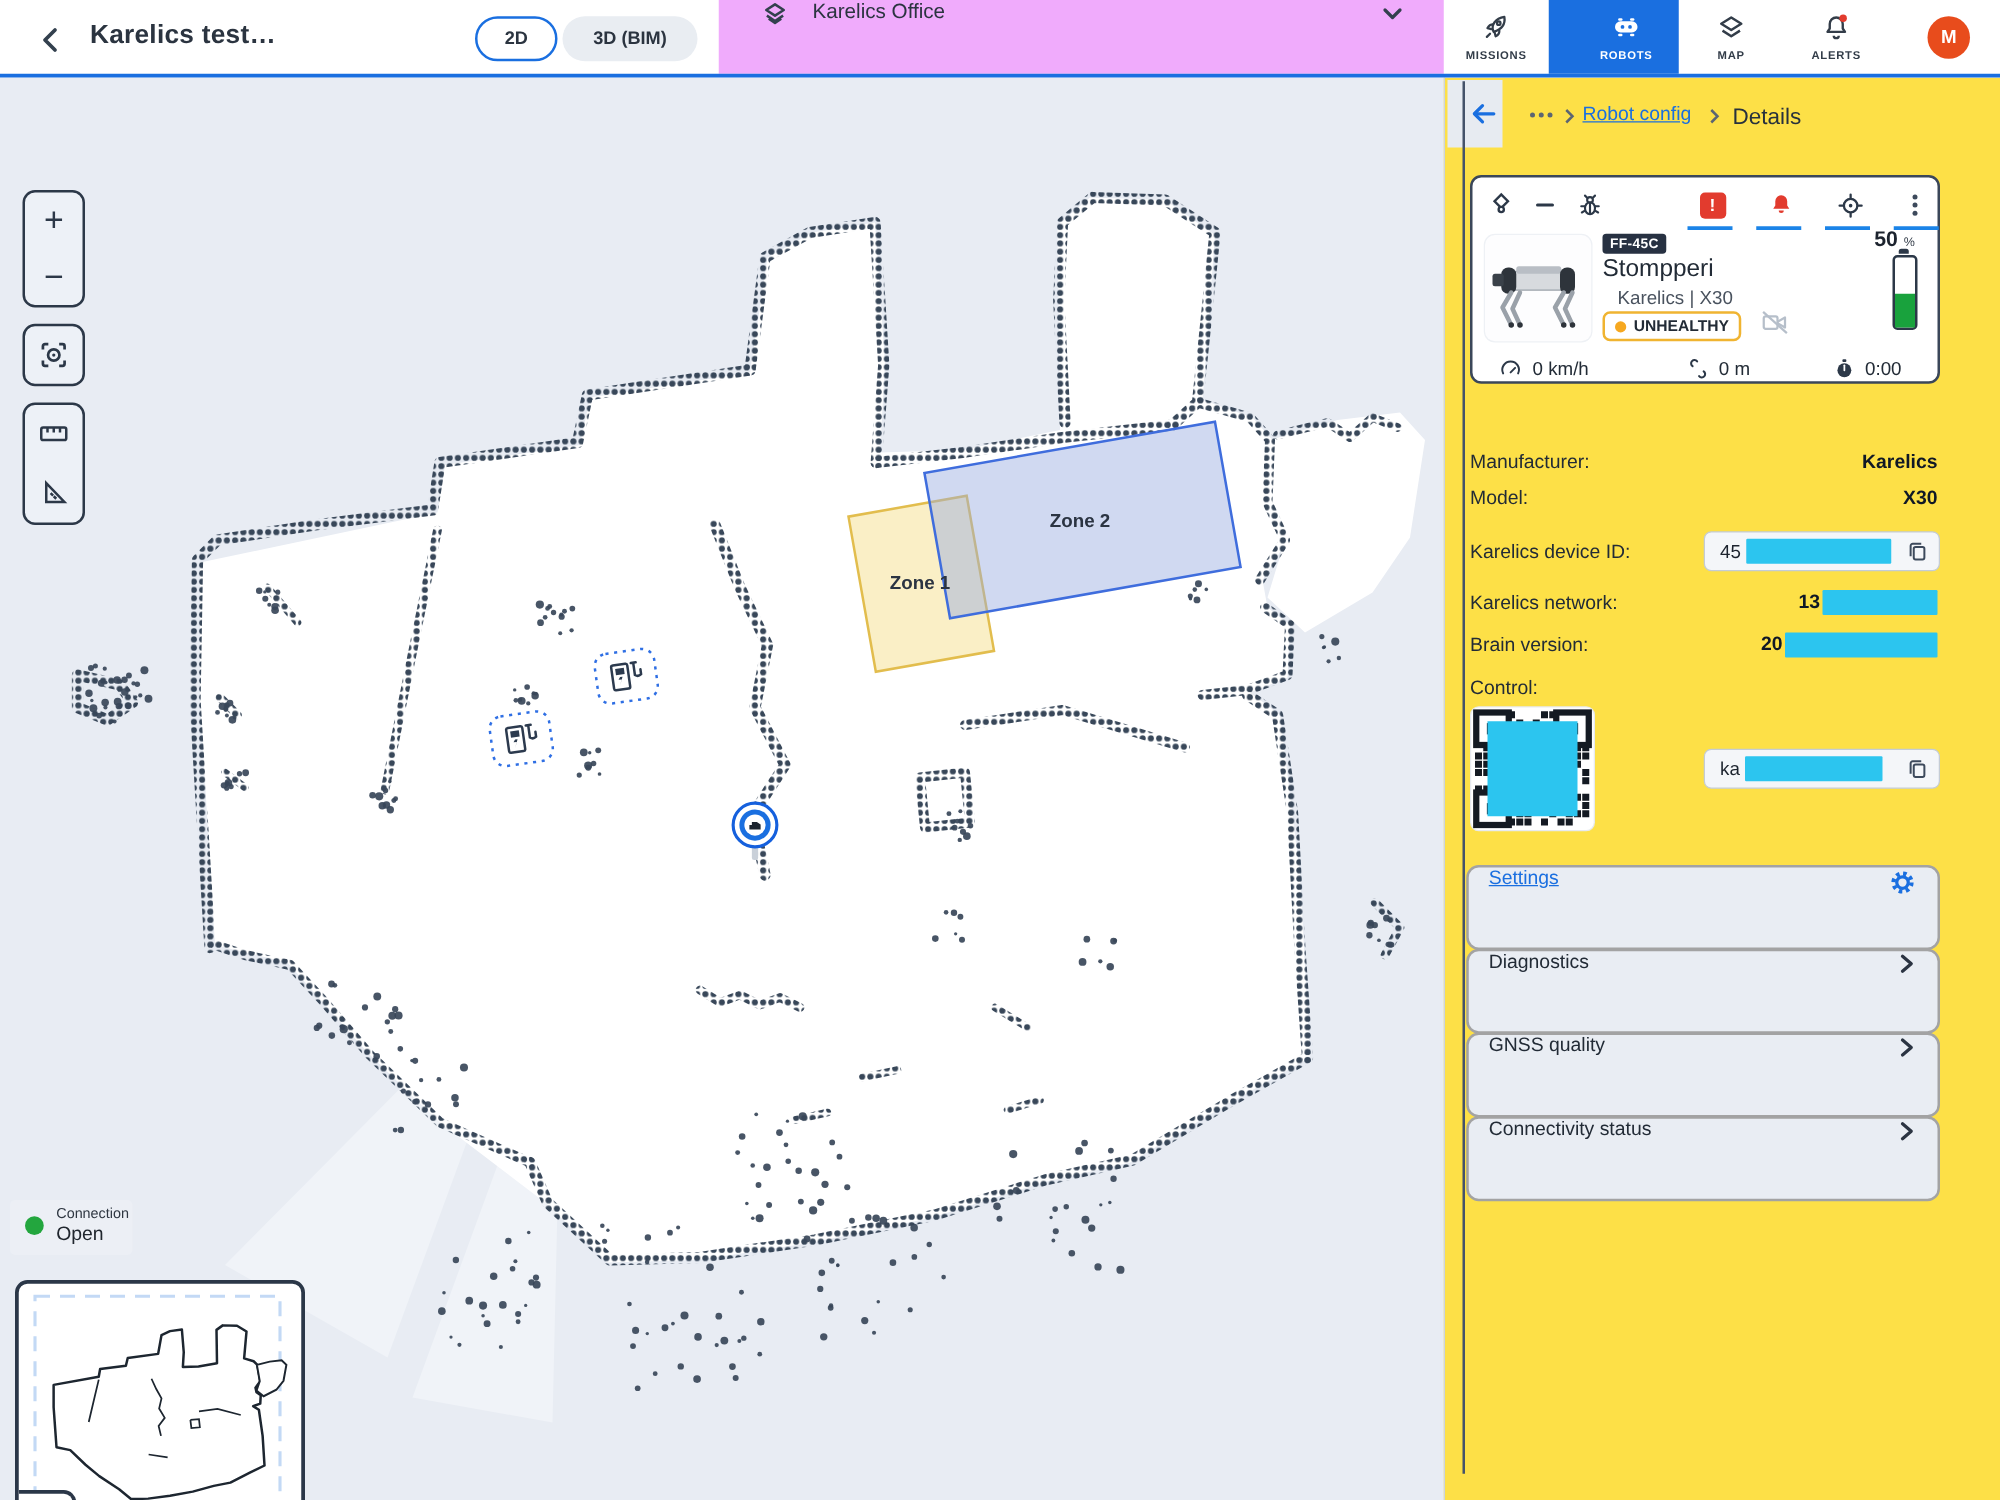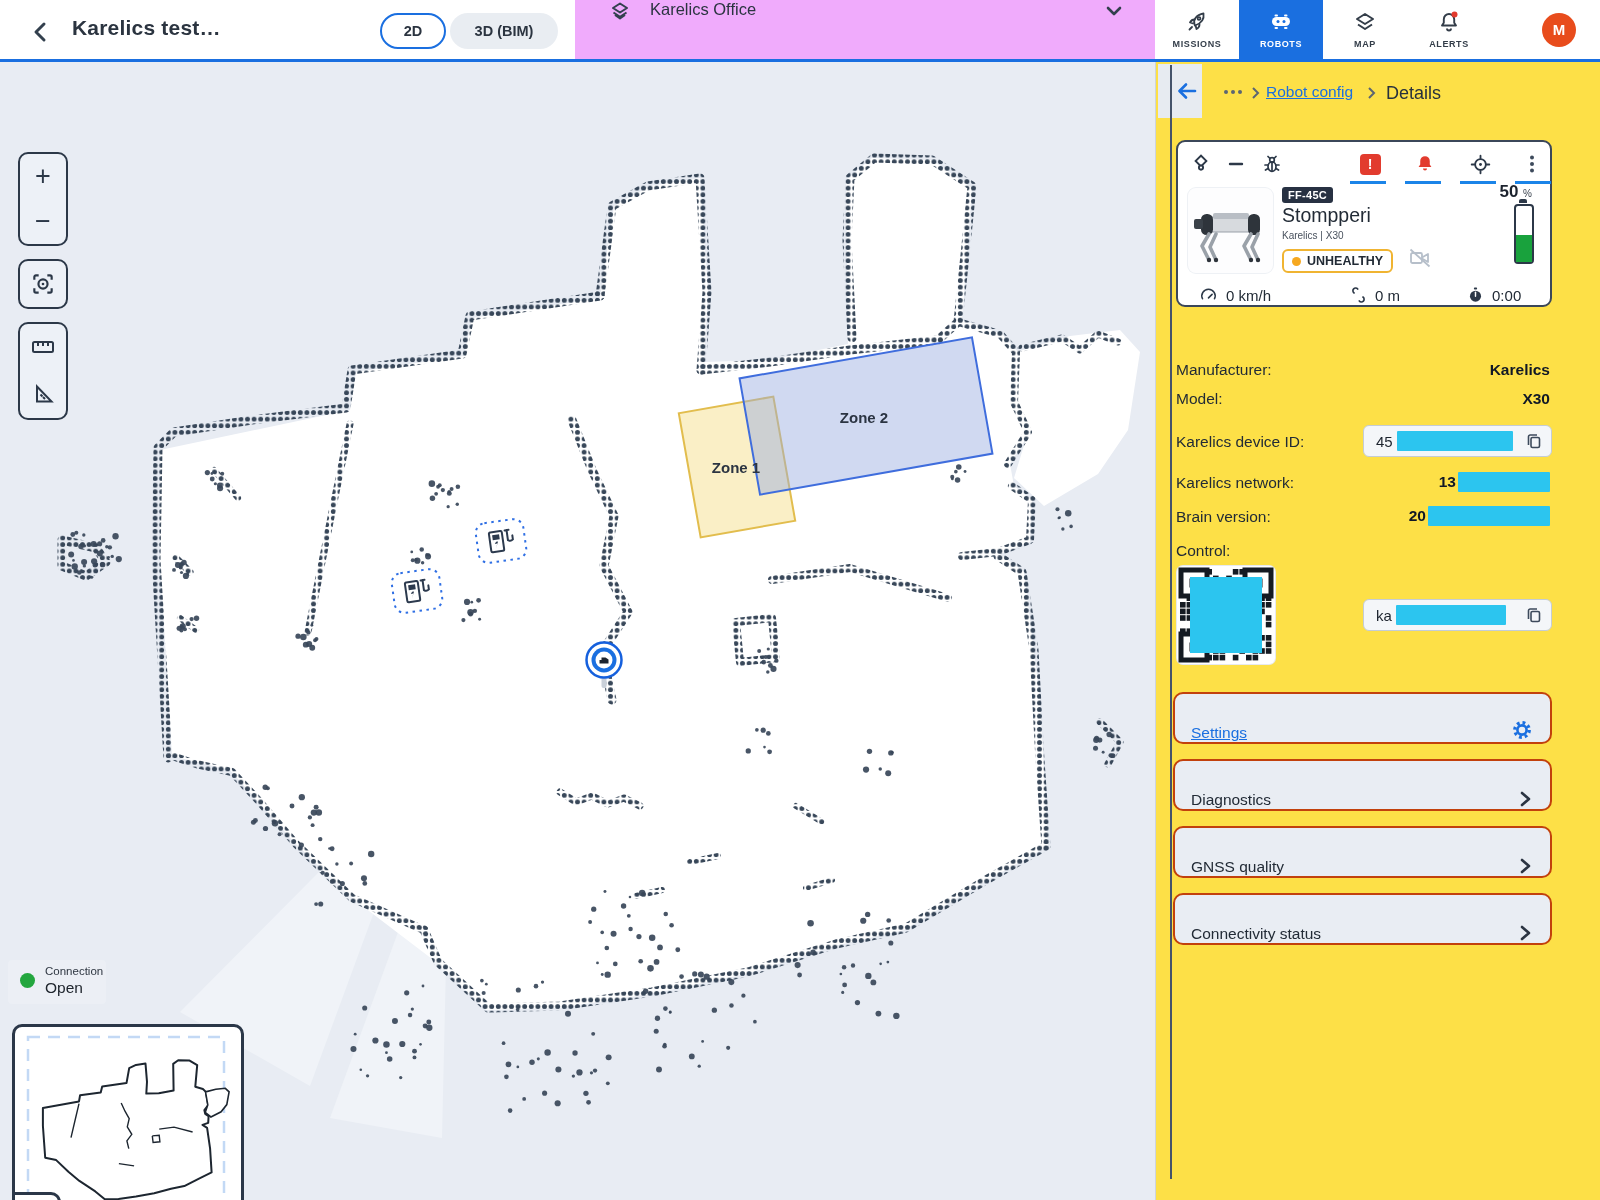--- a/index.html
+++ b/index.html
@@ -17,21 +17,21 @@
         font-size:14.5px;font-weight:600;color:#2b3440;box-sizing:border-box;cursor:pointer;}
   .pill-2d{left:380px;width:66px;background:#fff;border:2px solid #1a6fe0;z-index:32;}
   .pill-3d{left:450px;width:108px;background:#e9edf2;}
   .office{left:575px;top:0;width:580px;height:59px;background:#f0abfc;display:flex;cursor:pointer;}
   .office .ic{margin-left:33px;}
   .office .lbl{margin-left:18px;font-size:16.5px;color:#2b3440;}
   .office .chev{position:absolute;right:30px;}
   .nav{left:1155px;top:0;width:445px;height:59px;display:flex;align-items:stretch;}
   .nav-item{width:84px;display:flex;flex-direction:column;align-items:center;justify-content:center;gap:5px;cursor:pointer;}
   .nav-item .nl{font-size:9px;font-weight:700;letter-spacing:.6px;color:#333d49;}
-  .nav-item.active{background:#1a6fe0;}
+  .nav-item.active{background:#1a6fe0;padding-left:20px;}
   .nav-item.active .nl{color:#fff;}
   .avatar{margin-left:auto;margin-right:24px;align-self:center;width:34px;height:34px;border-radius:50%;
           background:#e84c1c;color:#fff;font-size:15px;font-weight:700;display:flex;align-items:center;justify-content:center;cursor:pointer;}
 
   
   .map-wrap{left:0;top:62px;width:1155px;height:1138px;background:#e8ecf3;overflow:hidden;}
   .tool{background:#edf1f7;border:2px solid #2c3848;border-radius:10px;box-sizing:border-box;z-index:10;
         display:flex;flex-direction:column;align-items:center;justify-content:space-around;cursor:pointer;}
   .zoombox{left:18px;top:90px;width:50px;height:94px;}
   .zbtn{width:100%;height:47px;display:flex;align-items:center;justify-content:center;
@@ -61,21 +61,21 @@
 
   .card{position:absolute;left:20px;top:78px;width:376px;height:167px;background:#fff;border:2px solid #3b4759;border-radius:9px;box-sizing:border-box;}
   .card-ic{position:absolute;top:9px;width:26px;height:26px;display:flex;align-items:center;justify-content:center;cursor:pointer;}
   .tabline{position:absolute;top:39px;height:3px;width:36px;background:#1a8fe8;background:#1b84e8;}
   .err-ic{width:21px;height:21px;border-radius:4px;background:#e23b2e;color:#fff;font-size:14px;font-weight:800;
           display:flex;align-items:center;justify-content:center;}
   .robot-img{position:absolute;left:10px;top:46px;width:85px;height:85px;border-radius:8px;background:#fdfdfe;box-shadow:0 0 0 1px #eef1f5;}
   .ff-badge{position:absolute;left:104px;top:45px;background:#273142;color:#fff;font-size:11px;font-weight:700;
             padding:2px 6px;border-radius:3px;letter-spacing:.3px;}
   .r-name{position:absolute;left:104px;top:62px;font-size:19.5px;font-weight:500;color:#222b36;}
-  .r-sub{position:absolute;left:104px;top:88px;font-size:10px;color:#49525e;}
+  .r-sub{position:absolute;left:116px;top:88px;font-size:15px;color:#49525e;}
   .status-pill{position:absolute;left:104px;top:107px;height:20px;border:2px solid #f0b431;border-radius:6px;
                display:flex;align-items:center;gap:6px;padding:0 8px;background:#fff;}
   .status-pill .dot{width:9px;height:9px;border-radius:50%;background:#f6a820;}
   .status-pill .txt{font-size:12.5px;font-weight:600;color:#222b36;}
   .cam-off{position:absolute;left:230px;top:105px;}
   .batt-val{position:absolute;right:18px;top:40px;font-size:17px;font-weight:600;color:#1c232e;}
   .batt-unit{font-size:10px;font-weight:400;color:#39424e;}
   .battery{position:absolute;right:16px;top:62px;width:20px;height:60px;border:2.5px solid #2c3848;border-radius:4px;box-sizing:border-box;background:#fff;}
   .battery:before{content:"";position:absolute;left:3px;top:-7px;width:8px;height:4px;background:#2c3848;border-radius:2px 2px 0 0;}
   .batt-fill{position:absolute;left:0;bottom:0;width:100%;height:48%;background:#19a23d;}
@@ -86,22 +86,22 @@
   .d-label{position:absolute;left:20px;font-size:15.5px;color:#222b36;}
   .d-value{position:absolute;right:50px;font-size:15.5px;font-weight:700;color:#101826;}
   .redact{display:inline-block;background:#2cc5ef;height:20px;vertical-align:middle;border-radius:1px;}
   .val-box{position:absolute;left:207px;width:189px;height:32px;background:#f4f6f9;border:1px solid #c4ccd5;
            border-radius:6px;box-sizing:border-box;display:flex;align-items:center;padding:0 8px 0 12px;gap:4px;
            font-size:15px;color:#1c232e;}
   .val-box .copy{margin-left:auto;cursor:pointer;}
   .inline-val{position:absolute;font-size:15.5px;font-weight:700;color:#101826;display:flex;align-items:center;}
   .qr{position:absolute;left:21px;top:504px;width:98px;height:98px;background:#fff;border-radius:6px;box-shadow:0 0 0 1px #e7eaef;}
 
-  .action{position:absolute;left:17px;width:379px;height:52px;background:#e9edf3;border:2px solid #c2410c;border-radius:10px;
-          box-sizing:border-box;display:flex;align-items:flex-end;padding:0 16px;cursor:pointer;}
+  .action{position:absolute;left:17px;width:379px;height:68px;background:#e9edf3;border:2px solid #a3a3a3;border-radius:10px;
+          box-sizing:border-box;display:flex;align-items:flex-start;padding:0 16px;cursor:pointer;}
   .action .a-lbl{font-size:15.5px;font-weight:500;color:#222b36;}
   .action .a-lbl.link{color:#1a6fe0;text-decoration:underline;}
   .action .a-right{margin-left:auto;display:flex;align-items:center;}
 
   .zone-label{font-size:15px;font-weight:700;fill:#2b3442;}
 </style>
 </head>
 <body>
 
 <div class="abs map-wrap">

